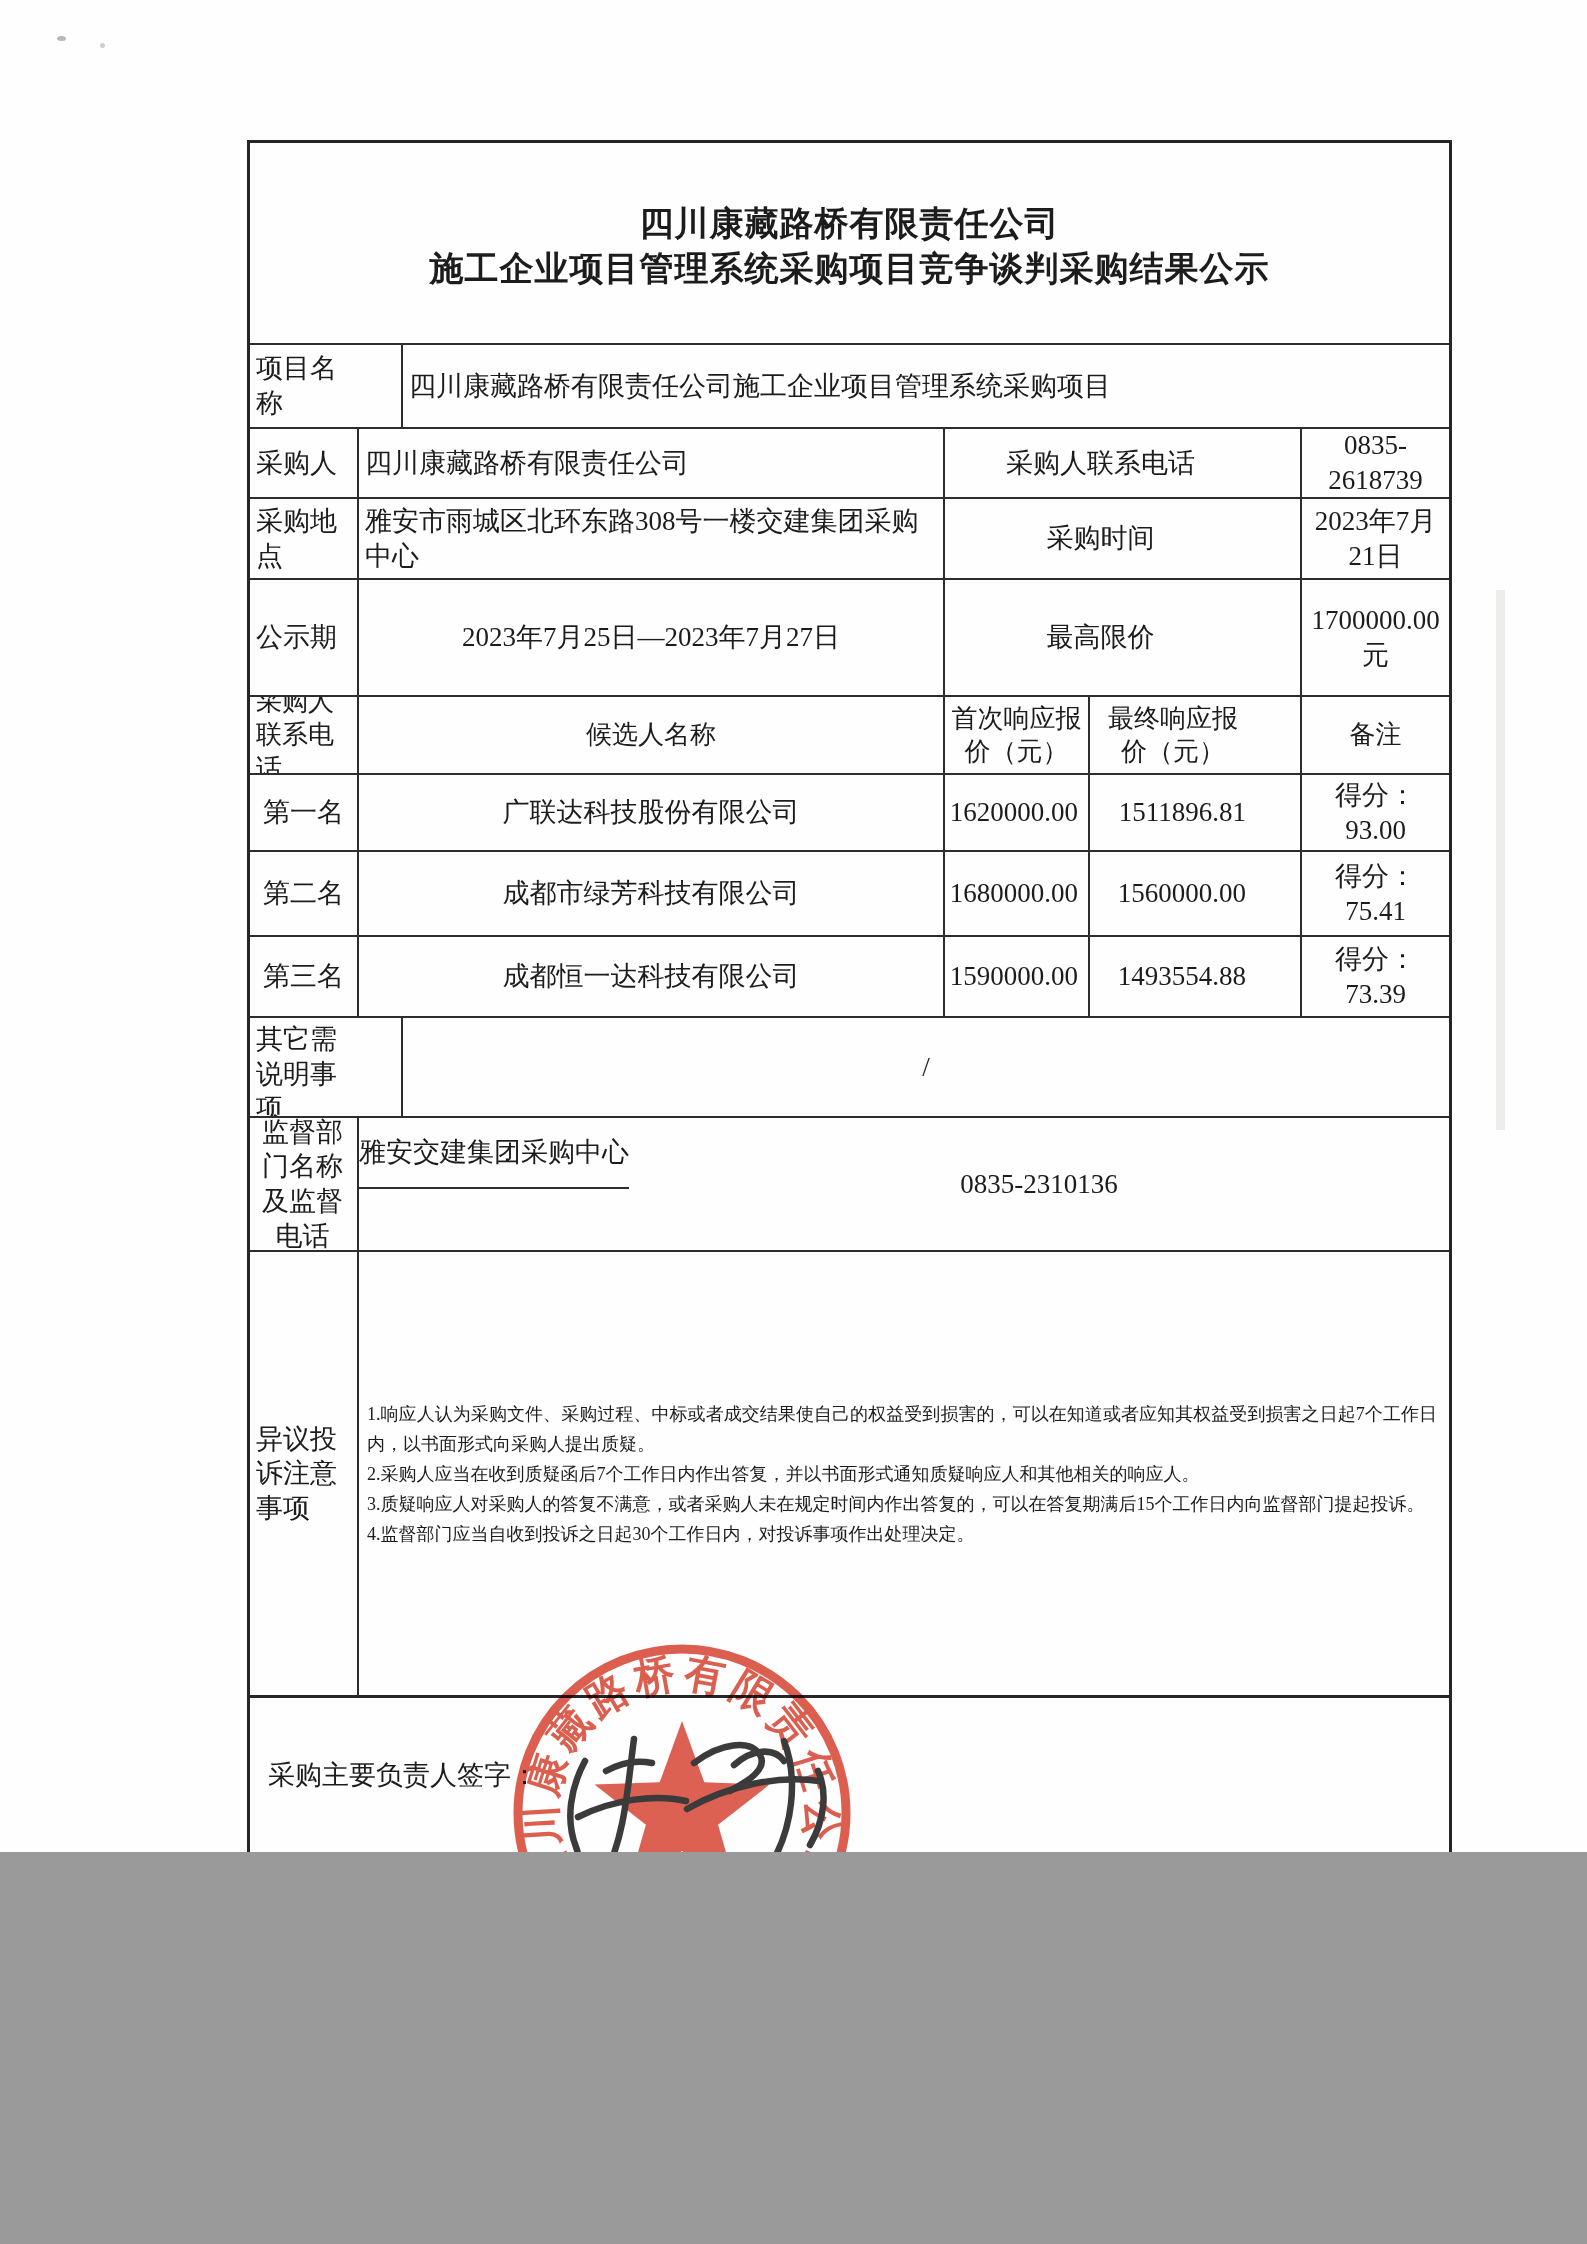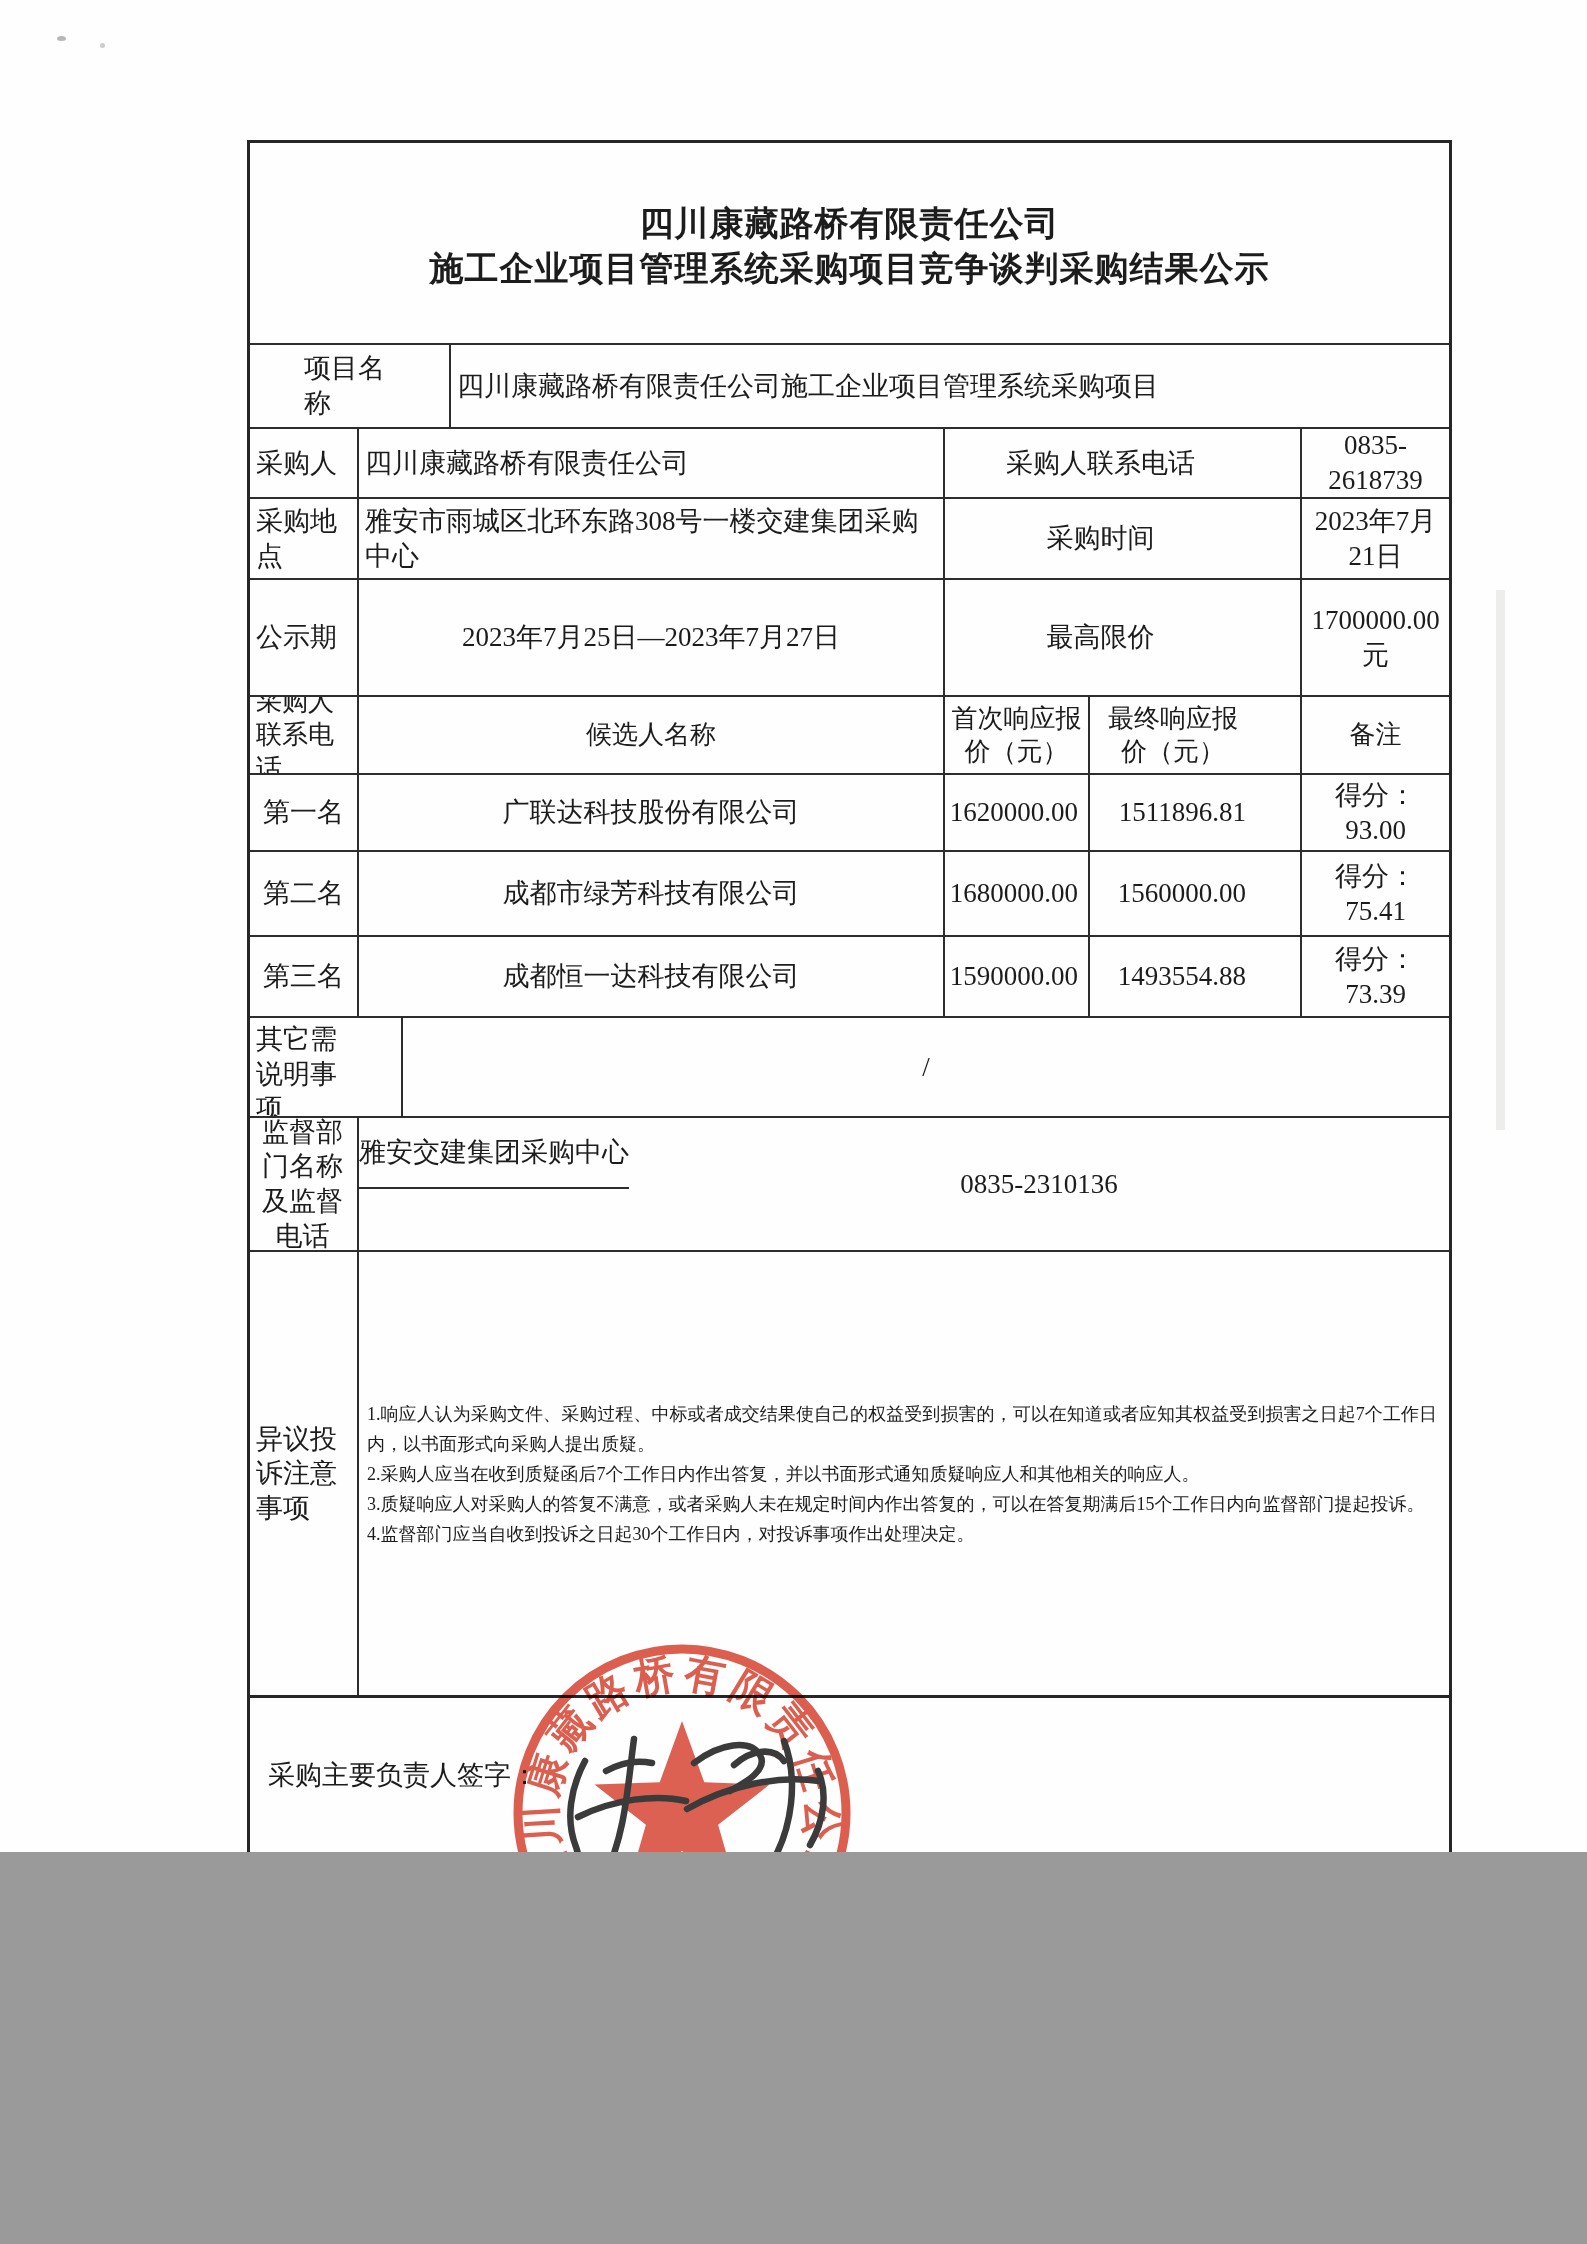--- a/index.html
+++ b/index.html
@@ -49,21 +49,21 @@
   .w-label{width:107px;flex:none;}
   .w-main{width:586px;flex:none;}
   .w-phone{width:313px;flex:none;}
   .w-last{flex:1;margin-left:44px;}
   .w-first{width:145px;flex:none;}
   .w-final{width:168px;flex:none;}
 
   
   .title-row{height:200px;flex-direction:column;justify-content:flex-end;align-items:center;padding-bottom:52px;box-sizing:border-box;}
   .title-line{font-weight:bold;font-size:34px;line-height:45px;letter-spacing:1px;text-align:center;}
-  .r-project{height:84px;padding-left:48px;}
+  .r-project{height:84px;}
   .r-purchaser{height:70px;}
   .r-location{height:81px;}
   .r-period{height:117px;}
   .r-chead{height:78px;}
   .r-cand1{height:77px;}
   .r-cand2{height:85px;}
   .r-cand3{height:81px;}
   .r-other{height:100px;}
   .r-supervision{height:134px;}
   .sup-col{flex:1;display:flex;flex-direction:row;border-left:2px solid #2d2d2d;box-sizing:border-box;}

